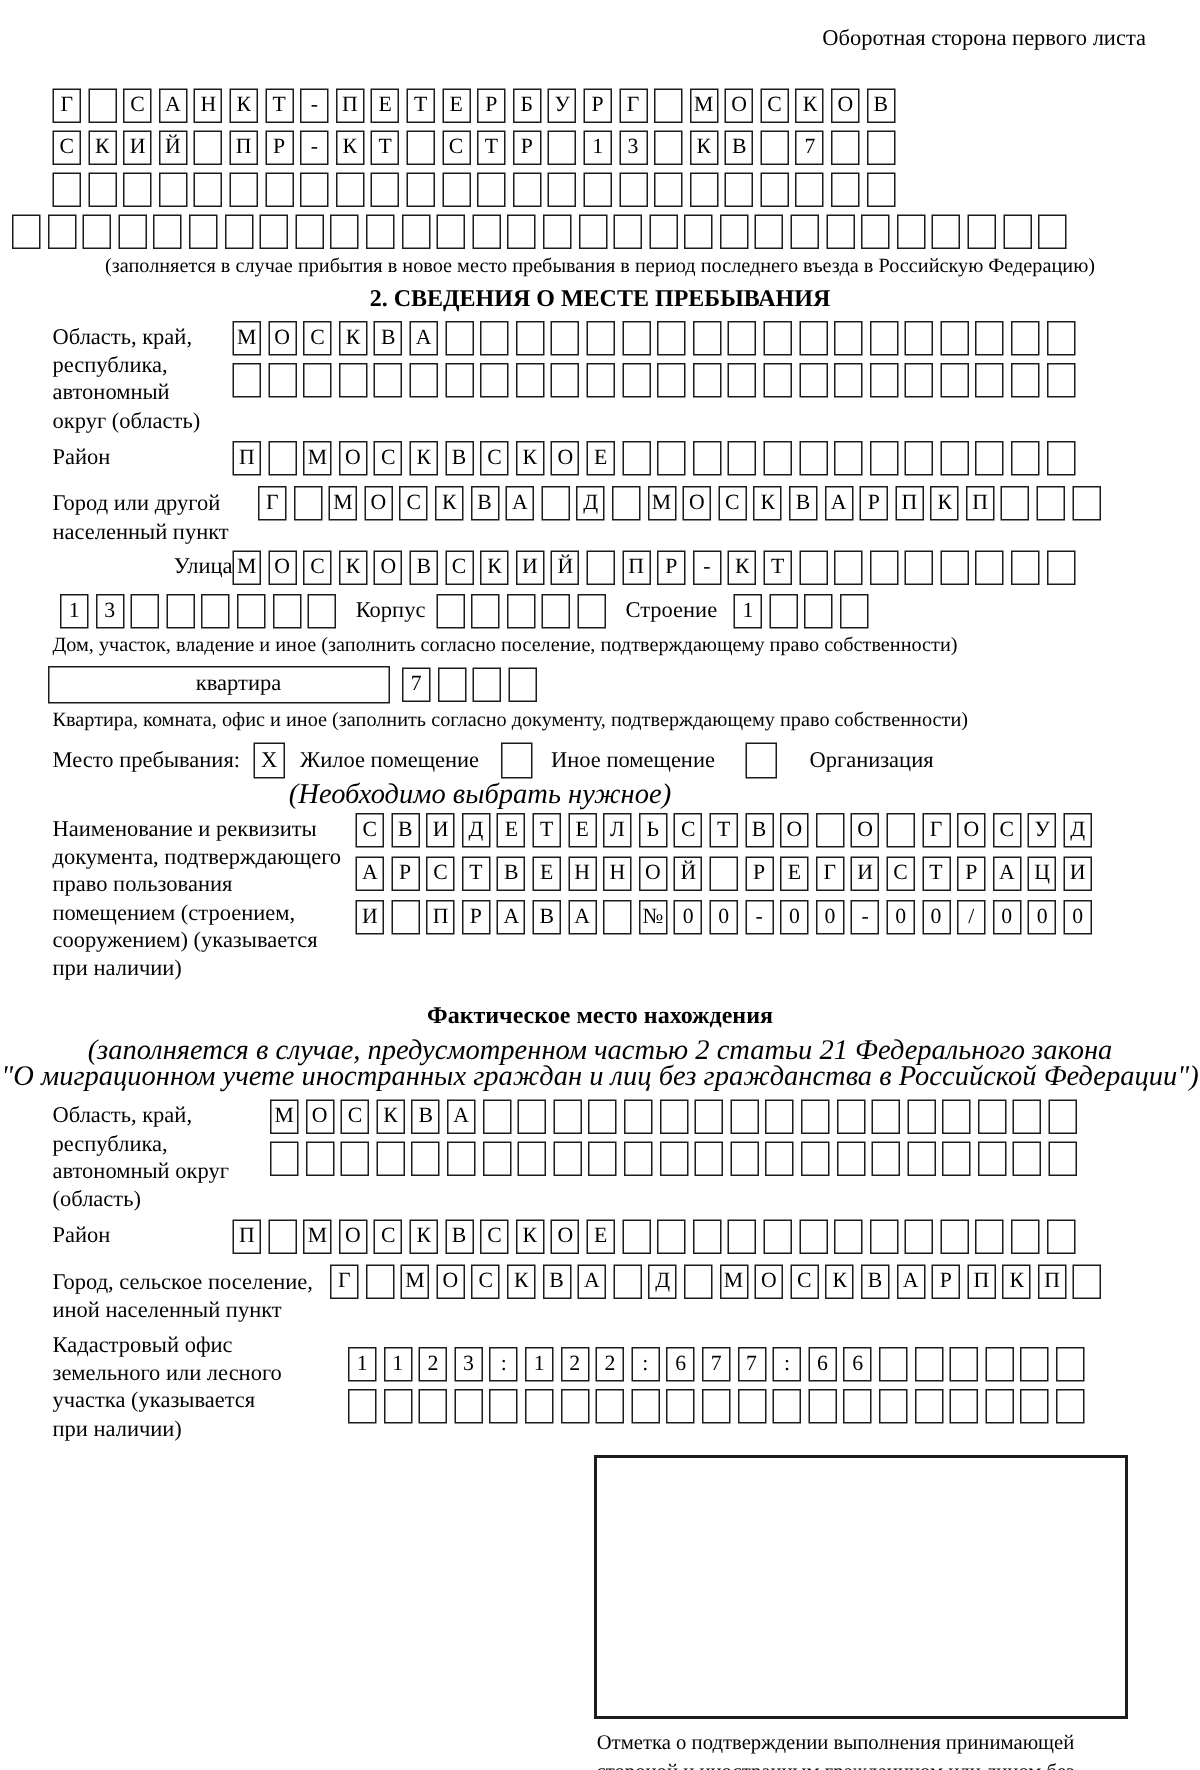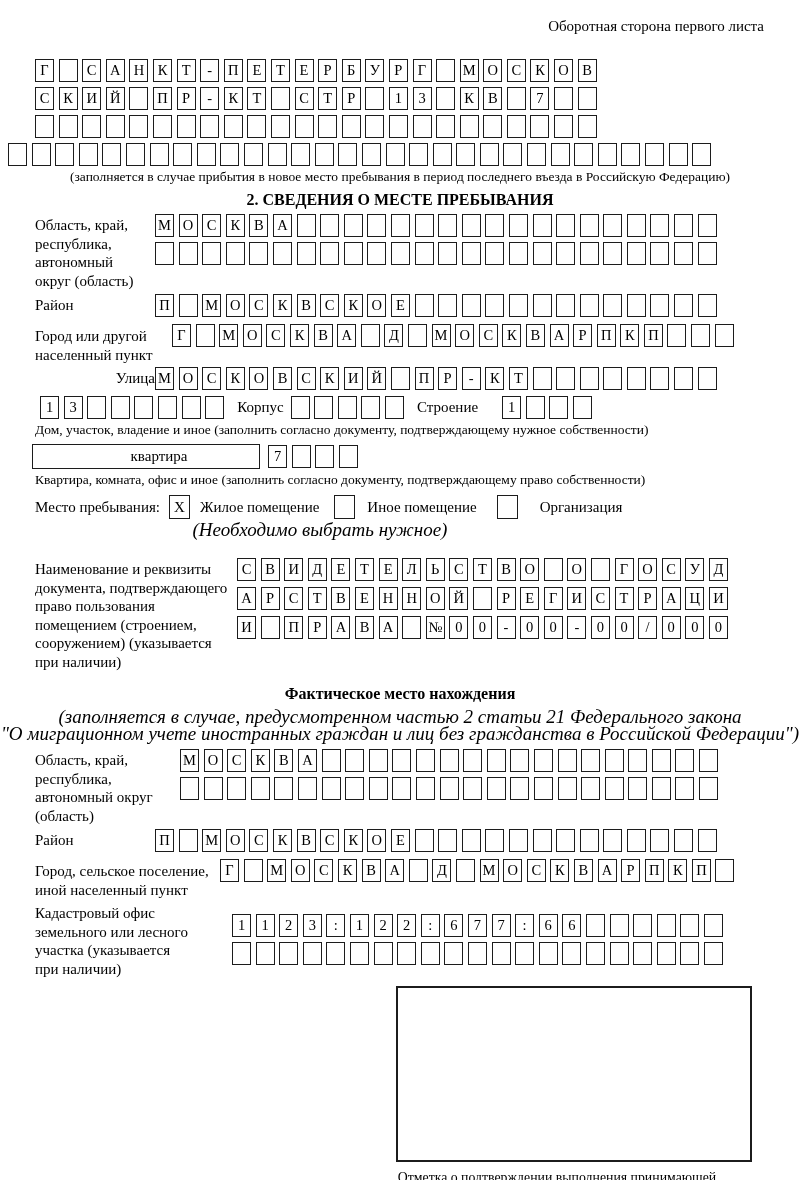--- a/index.html
+++ b/index.html
@@ -318,29 +318,29 @@
       <span class="box"></span>
     </div>
   <div class="small-lbl" style="margin:0 7px 0 13px;">Корпус</div>
   <div class="boxes">
       <span class="box"></span>
       <span class="box"></span>
       <span class="box"></span>
       <span class="box"></span>
       <span class="box"></span>
     </div>
-  <div class="small-lbl" style="margin:0 24px 0 13px;">Строение</div>
+  <div class="small-lbl" style="margin:0 11px 0 13px;">Строение</div>
   <div class="boxes">
       <span class="box">1</span>
       <span class="box"></span>
       <span class="box"></span>
       <span class="box"></span>
     </div>
 </div>
-<div class="caption" style="text-align:left;margin-left:35px;">Дом, участок, владение и иное (заполнить согласно документу, подтверждающему нужное собственности)</div>
+<div class="caption" style="text-align:left;margin-left:35px;">Дом, участок, владение и иное (заполнить согласно поселение, подтверждающему право собственности)</div>
 
 <div class="frow" style="margin:6px 0 0 32px;align-items:center;">
   <div class="wide-field" style="width:200px;padding-left:26px;">квартира</div>
   <div class="boxes" style="margin-left:8px;">
       <span class="box">7</span>
       <span class="box"></span>
       <span class="box"></span>
       <span class="box"></span>
     </div>
 </div>
@@ -350,21 +350,21 @@
   <div class="small-lbl">Место пребывания:</div>
   <div class="cbox" style="margin-left:9px;">X</div>
   <div class="small-lbl" style="margin-left:10px;">Жилое помещение</div>
   <div class="cbox" style="margin-left:15px;"></div>
   <div class="small-lbl" style="margin-left:12px;">Иное помещение</div>
   <div class="cbox" style="margin-left:20px;"></div>
   <div class="small-lbl" style="margin-left:22px;">Организация</div>
 </div>
 <div class="note-line" style="width:300px;margin-left:170px;margin-top:2px;">(Необходимо выбрать нужное)</div>
 
-<div class="frow" style="margin:20px 0 0 35px;">
+<div class="frow" style="margin:4px 0 0 35px;">
   <div class="lbl" style="width:202px;padding-top:2px;">
     <div>Наименование и реквизиты</div>
     <div>документа, подтверждающего</div>
     <div>право пользования</div>
     <div>помещением (строением,</div>
     <div>сооружением) (указывается</div>
     <div>при наличии)</div>
   </div>
   <div class="boxcol" style="gap:6px;">
     <div class="boxes">

